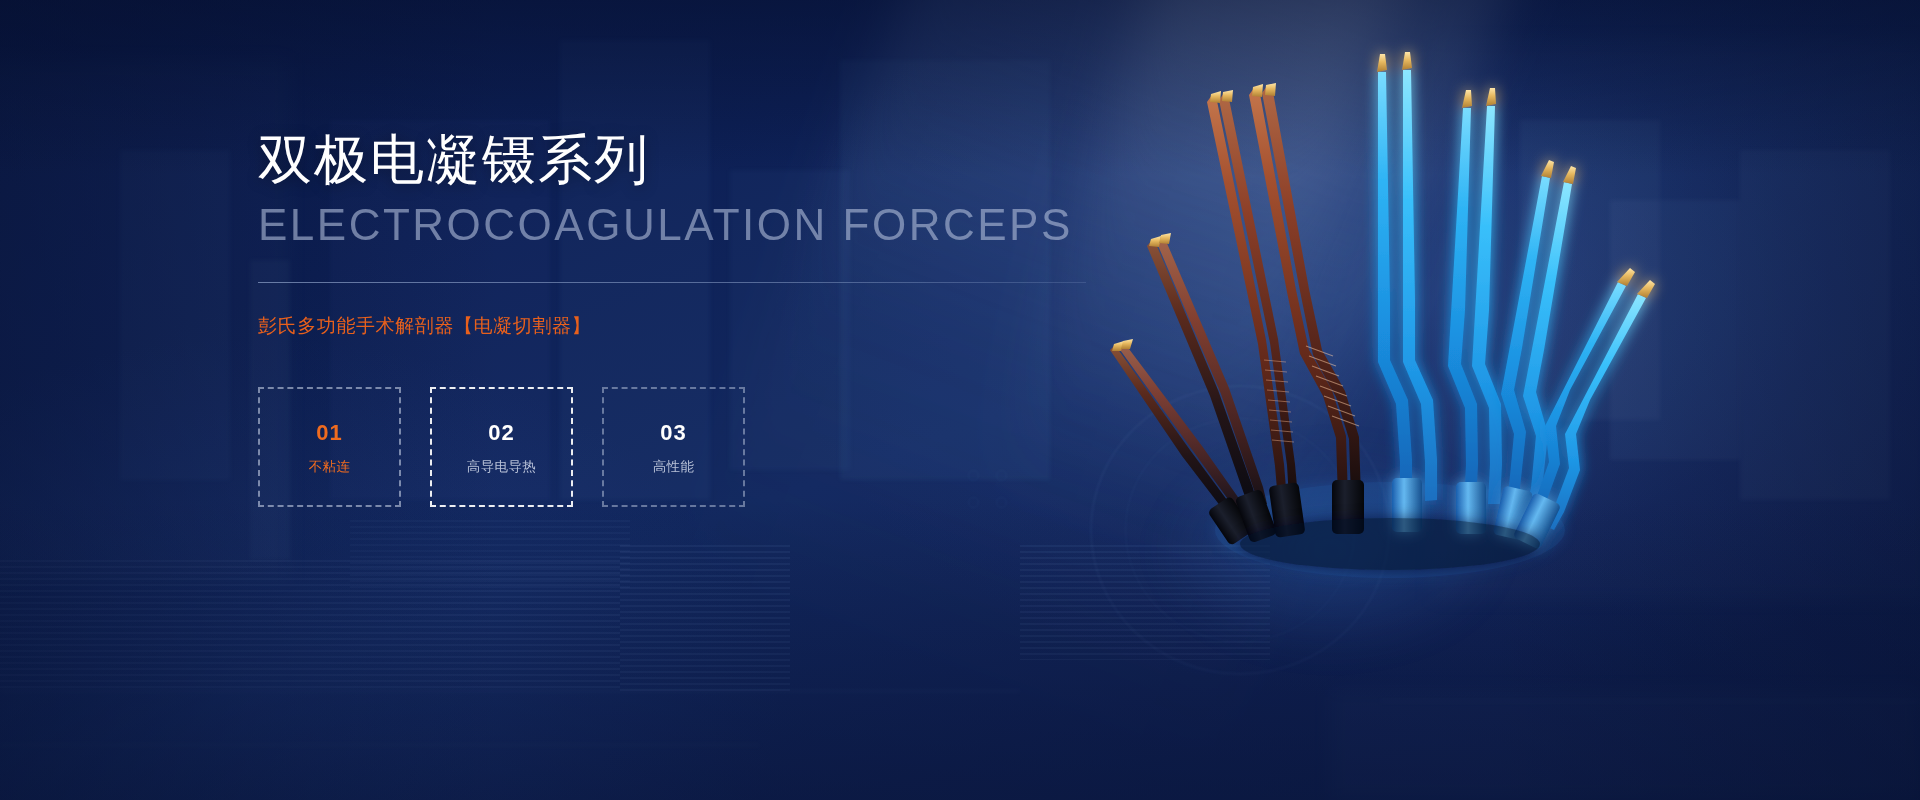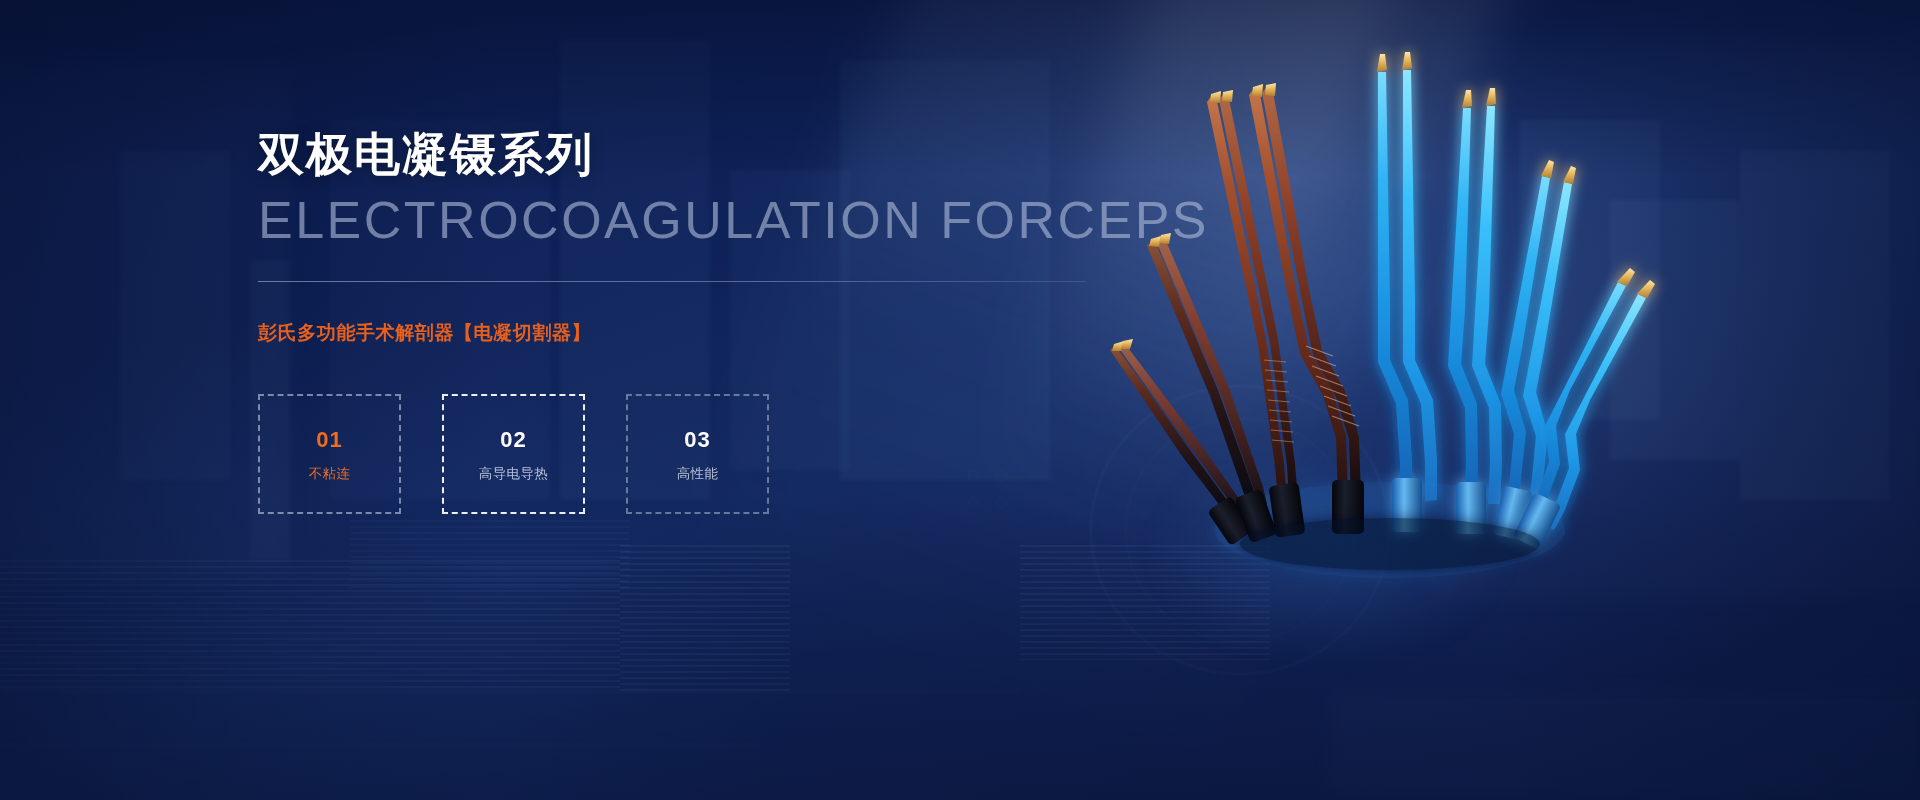--- a/index.html
+++ b/index.html
@@ -50,41 +50,41 @@
     background:
       linear-gradient(to bottom, rgba(5,14,45,0.55) 0%, rgba(0,0,0,0) 22%, rgba(0,0,0,0) 62%, rgba(7,18,52,0.50) 100%),
       linear-gradient(to right, rgba(6,16,48,0.50) 0%, rgba(0,0,0,0) 26%, rgba(0,0,0,0) 78%, rgba(6,16,48,0.42) 100%);
     pointer-events:none;
   }
 
   
   .content { position:absolute; left:258px; top:128px; width:840px; z-index:6; }
 
   .title-cn {
-    font-size:46px; line-height:1.15; color:#ffffff; font-weight:700;
+    font-size:54px; line-height:1.15; color:#ffffff; font-weight:400;
     letter-spacing:2px; white-space:nowrap;
     text-shadow:0 2px 14px rgba(0,0,0,0.35);
   }
   .title-en {
     margin-top:12px;
-    font-size:52px; line-height:1.05; font-weight:400;
+    font-size:44px; line-height:1.05; font-weight:400;
     letter-spacing:2.5px; white-space:nowrap;
     color:rgba(173,186,214,0.62);
   }
   .divider {
     margin-top:34px; width:828px; height:1px;
     background:linear-gradient(to right, rgba(176,196,232,0.55) 0%, rgba(176,196,232,0.42) 60%, rgba(176,196,232,0.16) 100%);
   }
   .subtitle-cn {
-    margin-top:38px; font-size:19px; font-weight:700; letter-spacing:0.6px;
+    margin-top:30px; font-size:19px; font-weight:400; letter-spacing:0.6px;
     color:#e8601c; white-space:nowrap;
   }
 
   
-  .features { margin-top:48px; display:flex; gap:16px; }
+  .features { margin-top:48px; display:flex; gap:4px; }
   .fbox {
     width:143px; height:120px; margin-right:25px;
     display:flex; flex-direction:column; align-items:center; justify-content:center;
     border:2px dashed rgba(200,210,230,0.58);
   }
   .fbox.bright { border-color:rgba(255,255,255,0.92); }
   .fbox.dim    { border-color:rgba(186,198,222,0.50);text-align:center; }
   .fnum {
     font-size:22px; font-weight:700; letter-spacing:1px; color:#ffffff; line-height:1;
   }

